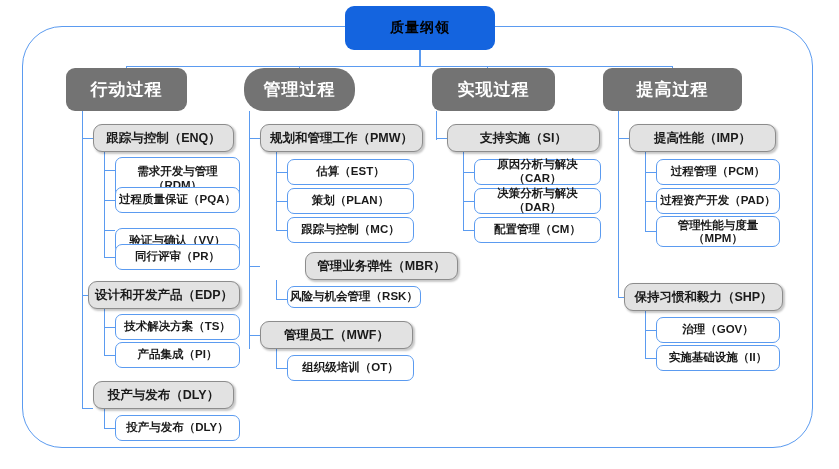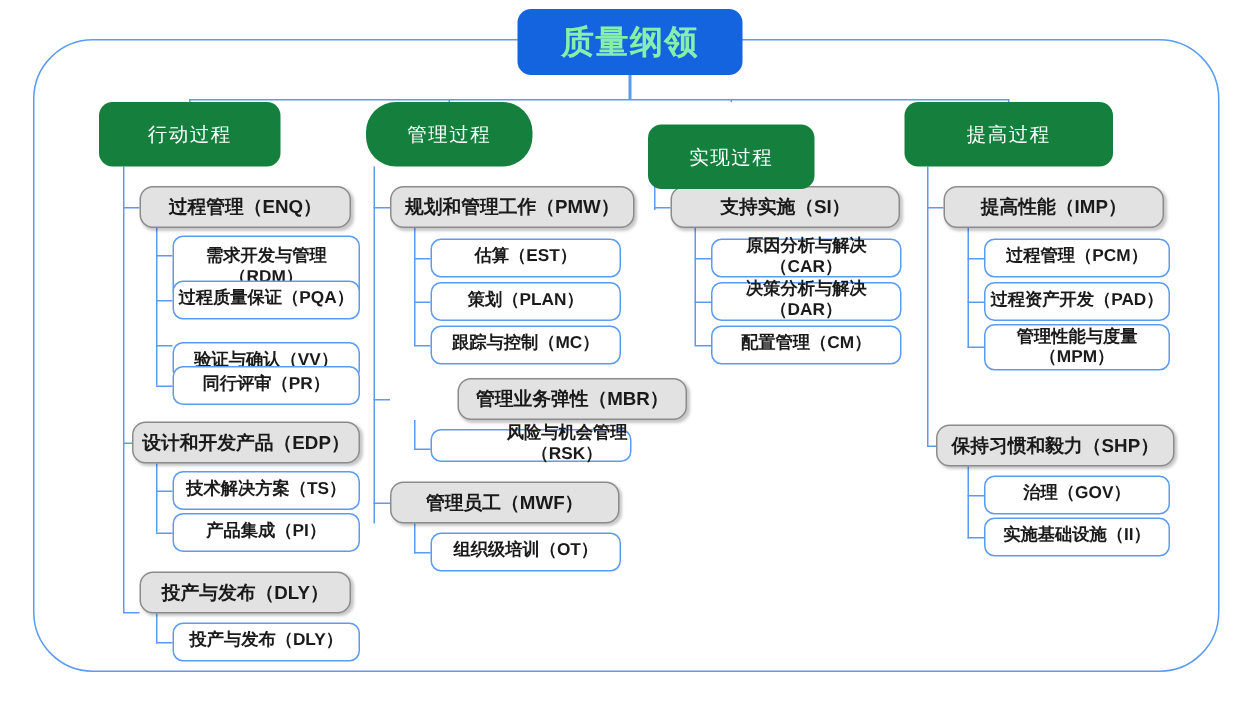--- a/index.html
+++ b/index.html
@@ -15,34 +15,34 @@
     position:absolute;left:22px;top:26px;width:791px;height:422px;
     border:1.6px solid #5b9bf0;border-radius:40px;box-sizing:border-box;
     background:transparent;
   }
 
   
   .title-box{
     position:absolute;left:345px;top:6px;width:150px;height:44px;
     background:#1464df;border-radius:9px;
     display:flex;align-items:center;justify-content:center;
-    color:#86efac;font-size:22px;font-weight:700;letter-spacing:1px;
+    color:#000000;font-size:14px;font-weight:700;letter-spacing:1px;
     z-index:6;
   }
   .title-stem{
     position:absolute;left:419px;top:50px;width:1.6px;height:16px;
     background:#5b9bf0;z-index:2;
   }
 
   
   .col-head{
     position:absolute;height:43px;
-    background:#15803d;border-radius:9px;
+    background:#737373;border-radius:9px;
     display:flex;align-items:center;justify-content:center;
-    color:#ffffff;font-size:13px;font-weight:400;letter-spacing:1px;
+    color:#ffffff;font-size:17px;font-weight:700;letter-spacing:1px;
     z-index:5;
   }
 
   
   .grp{
     position:absolute;box-sizing:border-box;
     background:#e2e2e2;border:1.4px solid #8c8c8c;border-radius:9px;
     display:flex;align-items:center;justify-content:center;
     color:#1a1a1a;font-size:12.5px;font-weight:700;
     box-shadow:1.5px 1.5px 2px rgba(0,0,0,.22);
@@ -68,33 +68,33 @@
 
 <div id="root">
 
   <div class="frame"></div>
 
   <div class="title-box">质量纲领</div>
   <div class="title-stem"></div>
 
   <div class="col-head" style="left:66px;top:68px;width:121px;">行动过程</div>
   <div class="col-head" style="left:244px;top:68px;width:111px;border-radius:20px;">管理过程</div>
-  <div class="col-head" style="left:432px;top:68px;width:111px;margin-top:15px;">实现过程</div>
+  <div class="col-head" style="left:432px;top:68px;width:123px;">实现过程</div>
   <div class="col-head" style="left:603px;top:68px;width:139px;">提高过程</div>
 
   <div class="hline" style="left:126px;top:66px;width:546px;"></div>
   <div class="vline" style="left:126px;top:66px;height:2px;"></div>
   <div class="vline" style="left:299px;top:66px;height:2px;"></div>
   <div class="vline" style="left:487px;top:66px;height:2px;"></div>
   <div class="vline" style="left:672px;top:66px;height:2px;"></div>
 
   <div class="vline" style="left:82px;top:111px;height:297px;"></div>
 
   <div class="hline" style="left:82px;top:138px;width:11px;"></div>
-  <div class="grp" style="left:93px;top:124px;width:141px;height:28px;">过程管理（ENQ）</div>
+  <div class="grp" style="left:93px;top:124px;width:141px;height:28px;">跟踪与控制（ENQ）</div>
   <div class="vline" style="left:104px;top:152px;height:105px;"></div>
 
   <div class="hline" style="left:104px;top:170px;width:11px;"></div>
   <div class="leaf" style="left:115px;top:157px;width:125px;height:43px;">需求开发与管理（RDM）</div>
   <div class="hline" style="left:104px;top:200px;width:11px;"></div>
   <div class="leaf" style="left:115px;top:187px;width:125px;height:26px;">过程质量保证（PQA）</div>
   <div class="hline" style="left:104px;top:230px;width:11px;"></div>
   <div class="leaf" style="left:115px;top:228px;width:125px;height:26px;">验证与确认（VV）</div>
   <div class="hline" style="left:104px;top:257px;width:11px;"></div>
   <div class="leaf" style="left:115px;top:244px;width:125px;height:26px;">同行评审（PR）</div>
@@ -122,21 +122,21 @@
   <div class="leaf" style="left:287px;top:159px;width:127px;height:26px;">估算（EST）</div>
   <div class="hline" style="left:276px;top:201px;width:11px;"></div>
   <div class="leaf" style="left:287px;top:188px;width:127px;height:26px;">策划（PLAN）</div>
   <div class="hline" style="left:276px;top:230px;width:11px;"></div>
   <div class="leaf" style="left:287px;top:217px;width:127px;height:26px;">跟踪与控制（MC）</div>
 
   <div class="hline" style="left:249px;top:266px;width:11px;"></div>
   <div class="grp" style="left:260px;top:252px;width:153px;height:28px;margin-left:45px;">管理业务弹性（MBR）</div>
   <div class="vline" style="left:276px;top:280px;height:20px;"></div>
   <div class="hline" style="left:276px;top:299px;width:11px;"></div>
-  <div class="leaf" style="left:287px;top:286px;width:134px;height:22px;padding-left:48px;">风险与机会管理（RSK）</div>
+  <div class="leaf" style="left:287px;top:286px;width:134px;height:22px;">风险与机会管理（RSK）</div>
 
   <div class="hline" style="left:249px;top:335px;width:11px;"></div>
   <div class="grp" style="left:260px;top:321px;width:153px;height:28px;">管理员工（MWF）</div>
   <div class="vline" style="left:276px;top:349px;height:20px;"></div>
   <div class="hline" style="left:276px;top:368px;width:11px;"></div>
   <div class="leaf" style="left:287px;top:355px;width:127px;height:26px;">组织级培训（OT）</div>
 
   <div class="vline" style="left:436px;top:111px;height:29px;"></div>
   <div class="hline" style="left:436px;top:138px;width:11px;"></div>
   <div class="grp" style="left:447px;top:124px;width:153px;height:28px;">支持实施（SI）</div>

